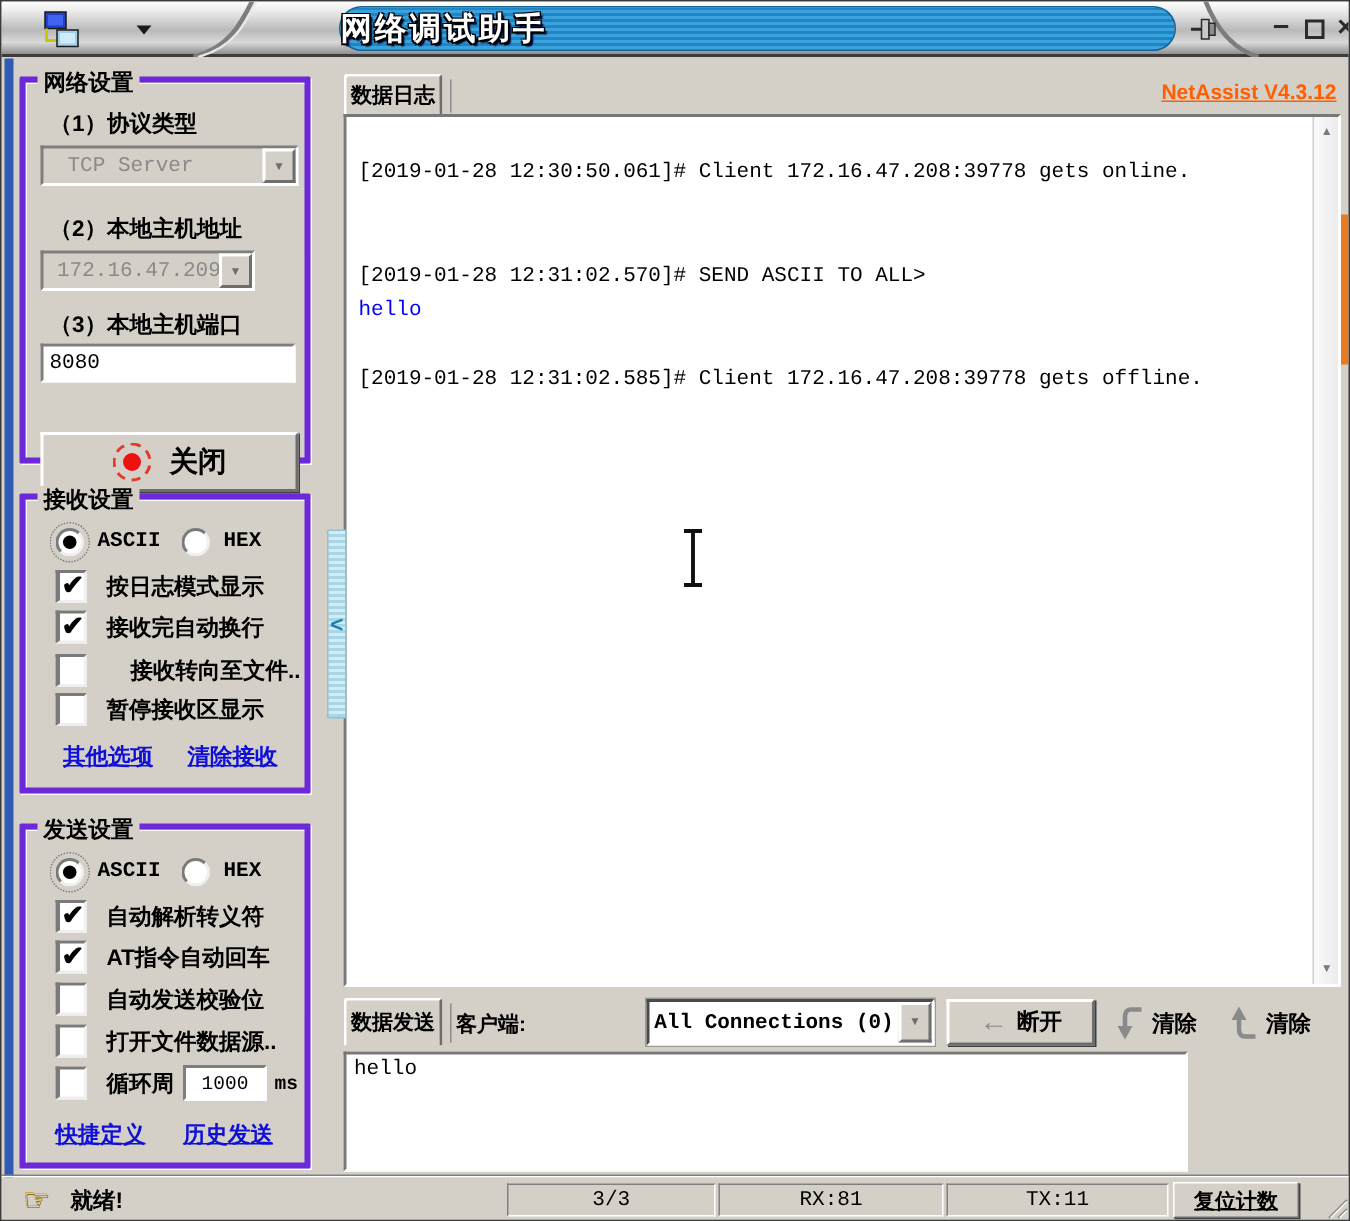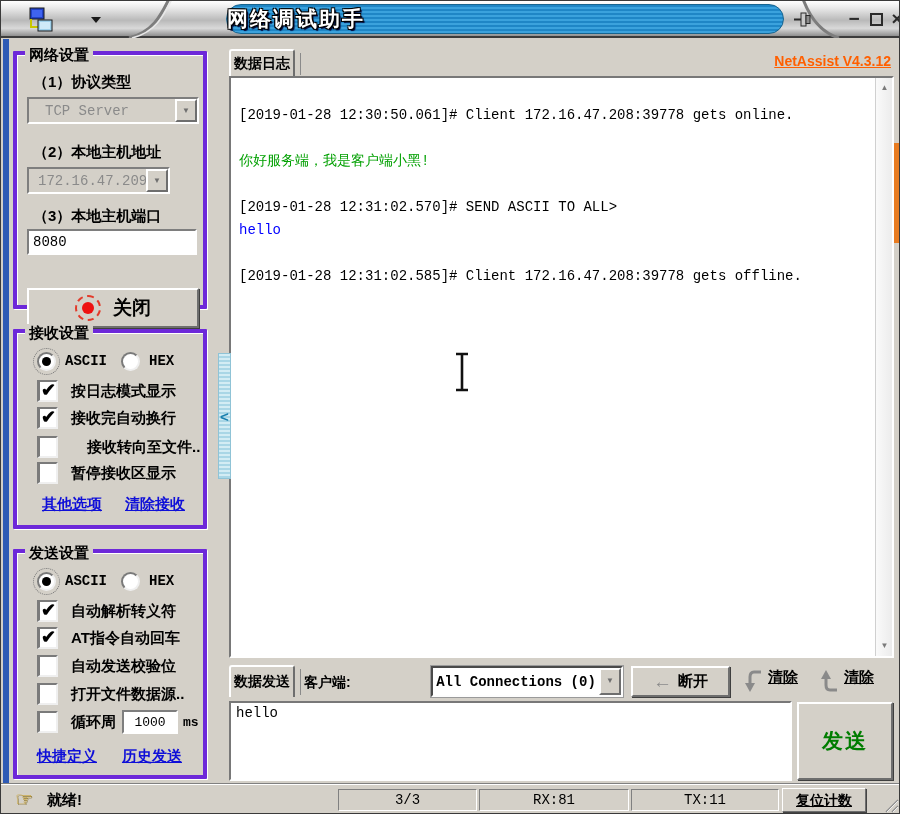--- a/index.html
+++ b/index.html
@@ -145,21 +145,21 @@
   .send-label { position:absolute; font-size:14px; font-weight:bold; }
   .conn-combo {
     position:absolute; left:430px; top:665px; width:192px; height:31px; background:#fff;
     border-top:2px solid #4a4a4a; border-left:2px solid #4a4a4a;
     border-bottom:2px solid #fdfdfd; border-right:2px solid #fdfdfd;
     box-shadow:0 0 0 1px #9a9a9a; display:flex; align-items:center;
   }
   .conn-text { flex:1; text-align:center; font-family:"Liberation Mono","DejaVu Sans Mono",monospace; font-size:14px; font-weight:bold; }
   .disconnect-btn { position:absolute; left:630px; top:665px; width:99px; height:31px; font-size:15px; font-weight:bold; }
   .disc-arrow { color:#8a8a8a; font-size:19px; font-weight:bold; margin-right:6px; line-height:1; }
-  .flat-btn { position:absolute; top:667px; height:28px; display:flex; cursor:pointer;text-decoration:underline; }
+  .flat-btn { position:absolute; top:667px; height:28px; display:flex; align-items:center; cursor:pointer; }
   .flat-btn .txt { font-size:15px; font-weight:bold; margin-left:5px; }
   
   .send-textarea {
     position:absolute; left:228px; top:700px; width:563px; height:80px; background:#fff;
     border-top:2px solid #787878; border-left:2px solid #787878;
     border-bottom:2px solid #ffffff; border-right:2px solid #ffffff;
     font-family:"Liberation Mono","DejaVu Sans Mono",monospace; font-size:14px; color:#000;
     padding:2px 5px; resize:none; outline:none;
   }
   .send-btn { position:absolute; left:796px; top:701px; width:96px; height:78px; }
@@ -315,21 +315,20 @@
   <div class="tab" style="left:228px;top:48px;width:66px;">
     <span>数据日志</span>
   </div>
   <div class="tab-divider" style="left:299px;top:52px;height:22px;"></div>
   <span class="version-link" style="right:8px;top:52px;">NetAssist V4.3.12</span>
 
   <div class="log-area">
     <div class="log-lines">
       <div class="log-line" style="color: rgb(0, 0, 0);">[2019-01-28 12:30:50.061]# Client 172.16.47.208:39778 gets online.</div>
       <div class="log-line" style="color: rgb(0, 0, 0);"></div>
-      <div class="log-line" style="color: rgb(0, 160, 0);">你好服务端，我是客户端小黑!</div>
       <div class="log-line" style="color: rgb(0, 0, 0);"></div>
       <div class="log-line" style="color: rgb(0, 0, 0);">[2019-01-28 12:31:02.570]# SEND ASCII TO ALL&gt;</div>
       <div class="log-line" style="color: rgb(0, 0, 255);">hello</div>
       <div class="log-line" style="color: rgb(0, 0, 0);"></div>
       <div class="log-line" style="color: rgb(0, 0, 0);">[2019-01-28 12:31:02.585]# Client 172.16.47.208:39778 gets offline.</div>
     </div>
     <div class="vscroll">
       <div class="arr arr-up">▲</div>
       <div class="arr arr-down">▼</div>
     </div>
@@ -363,23 +362,20 @@
   </div>
   <div class="flat-btn" style="left:818px;">
     <svg width="20" height="26" viewBox="0 0 20 26">
       <path d="M18,22 L11,22 Q7,22 7,17 L7,10" stroke="#8a8a8a" stroke-width="3" fill="none"></path>
       <path d="M2,11 L12,11 L7,2 Z" fill="#8a8a8a"></path>
     </svg>
     <span class="txt">清除</span>
   </div>
 
   <textarea class="send-textarea" spellcheck="false" style="">hello</textarea>
-  <div class="push-btn send-btn">
-    <span>发送</span>
-  </div>
 
   <div class="status-groove"></div>
   <div class="statusbar">
     <span class="hand-icon">☞</span>
     <span class="ready-text">就绪!</span>
     <div class="status-panel" style="left:337px;width:139px;">3/3</div>
     <div class="status-panel" style="left:478px;width:150px;">RX:81</div>
     <div class="status-panel" style="left:630px;width:148px;">TX:11</div>
     <div class="reset-btn">复位计数</div>
     <svg class="resize-grip" width="16" height="16">

